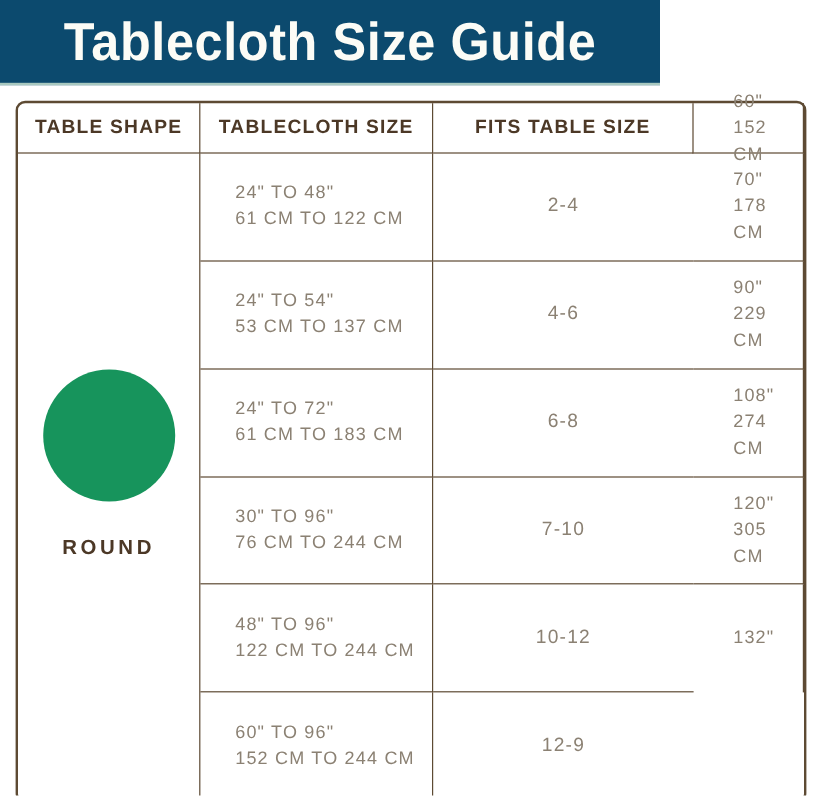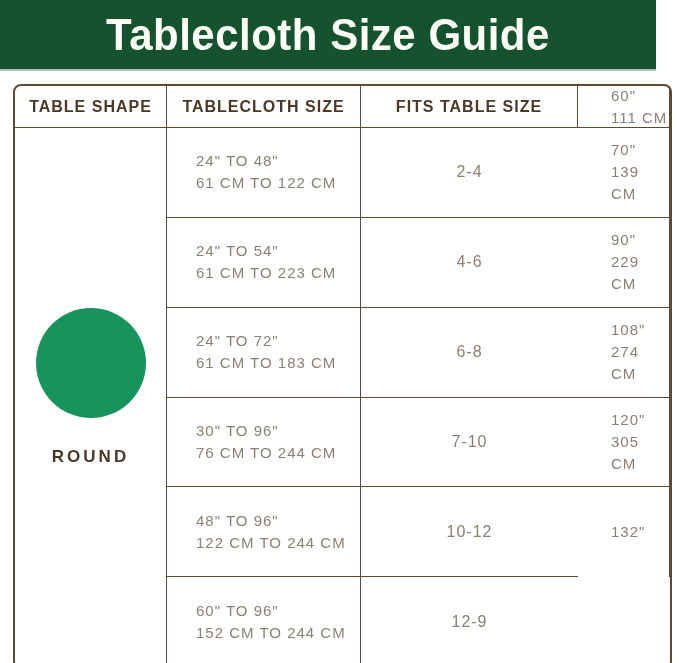--- a/index.html
+++ b/index.html
@@ -1,21 +1,21 @@
 <!DOCTYPE html>
 <html><head>
 <meta charset="utf-8">
 <style>
   * { margin: 0; padding: 0; box-sizing: border-box; }
   html, body { width: 679px; height: 663px; background: #ffffff; overflow: hidden; }
   body { font-family: "Liberation Sans", sans-serif; position: relative; }
 
   .banner {
-    position: absolute; left: 0; top: 0; width: 656px; height: 71px;
-    background: #14532d;
+    position: absolute; left: 0; top: 0; width: 550px; height: 71px;
+    background: #0c4a6e;
     border-bottom: 2px solid #a9c9c0;
     display: flex; align-items: center; justify-content: center;
   }
   .banner h1 {
     color: #fcfcf6; font-size: 42px; font-weight: 800;
     letter-spacing: 0.5px; transform: scaleY(1.06);
     font-family: "Liberation Sans", sans-serif;
   }
 
   .size-table {
@@ -74,35 +74,35 @@
   <div class="cell hdr">TABLECLOTH SIZE</div>
   <div class="cell hdr">FITS TABLE SIZE</div>
 
   <div class="shape-cell">
     <div class="shape-circle"></div>
     <div class="shape-label">ROUND</div>
   </div>
 
   <div class="cell size-cell">
     <span>60"</span>
-    <span>111 CM</span>
+    <span>152 CM</span>
   </div>
   <div class="cell fits-cell">
     <span>24" TO 48"</span>
     <span>61 CM TO 122 CM</span>
   </div>
   <div class="cell seats-cell last-col">2-4</div>
 
   <div class="cell size-cell">
     <span>70"</span>
-    <span>139 CM</span>
+    <span>178 CM</span>
   </div>
   <div class="cell fits-cell">
     <span>24" TO 54"</span>
-    <span>61 CM TO 223 CM</span>
+    <span>53 CM TO 137 CM</span>
   </div>
   <div class="cell seats-cell last-col">4-6</div>
 
   <div class="cell size-cell">
     <span>90"</span>
     <span>229 CM</span>
   </div>
   <div class="cell fits-cell">
     <span>24" TO 72"</span>
     <span>61 CM TO 183 CM</span>

